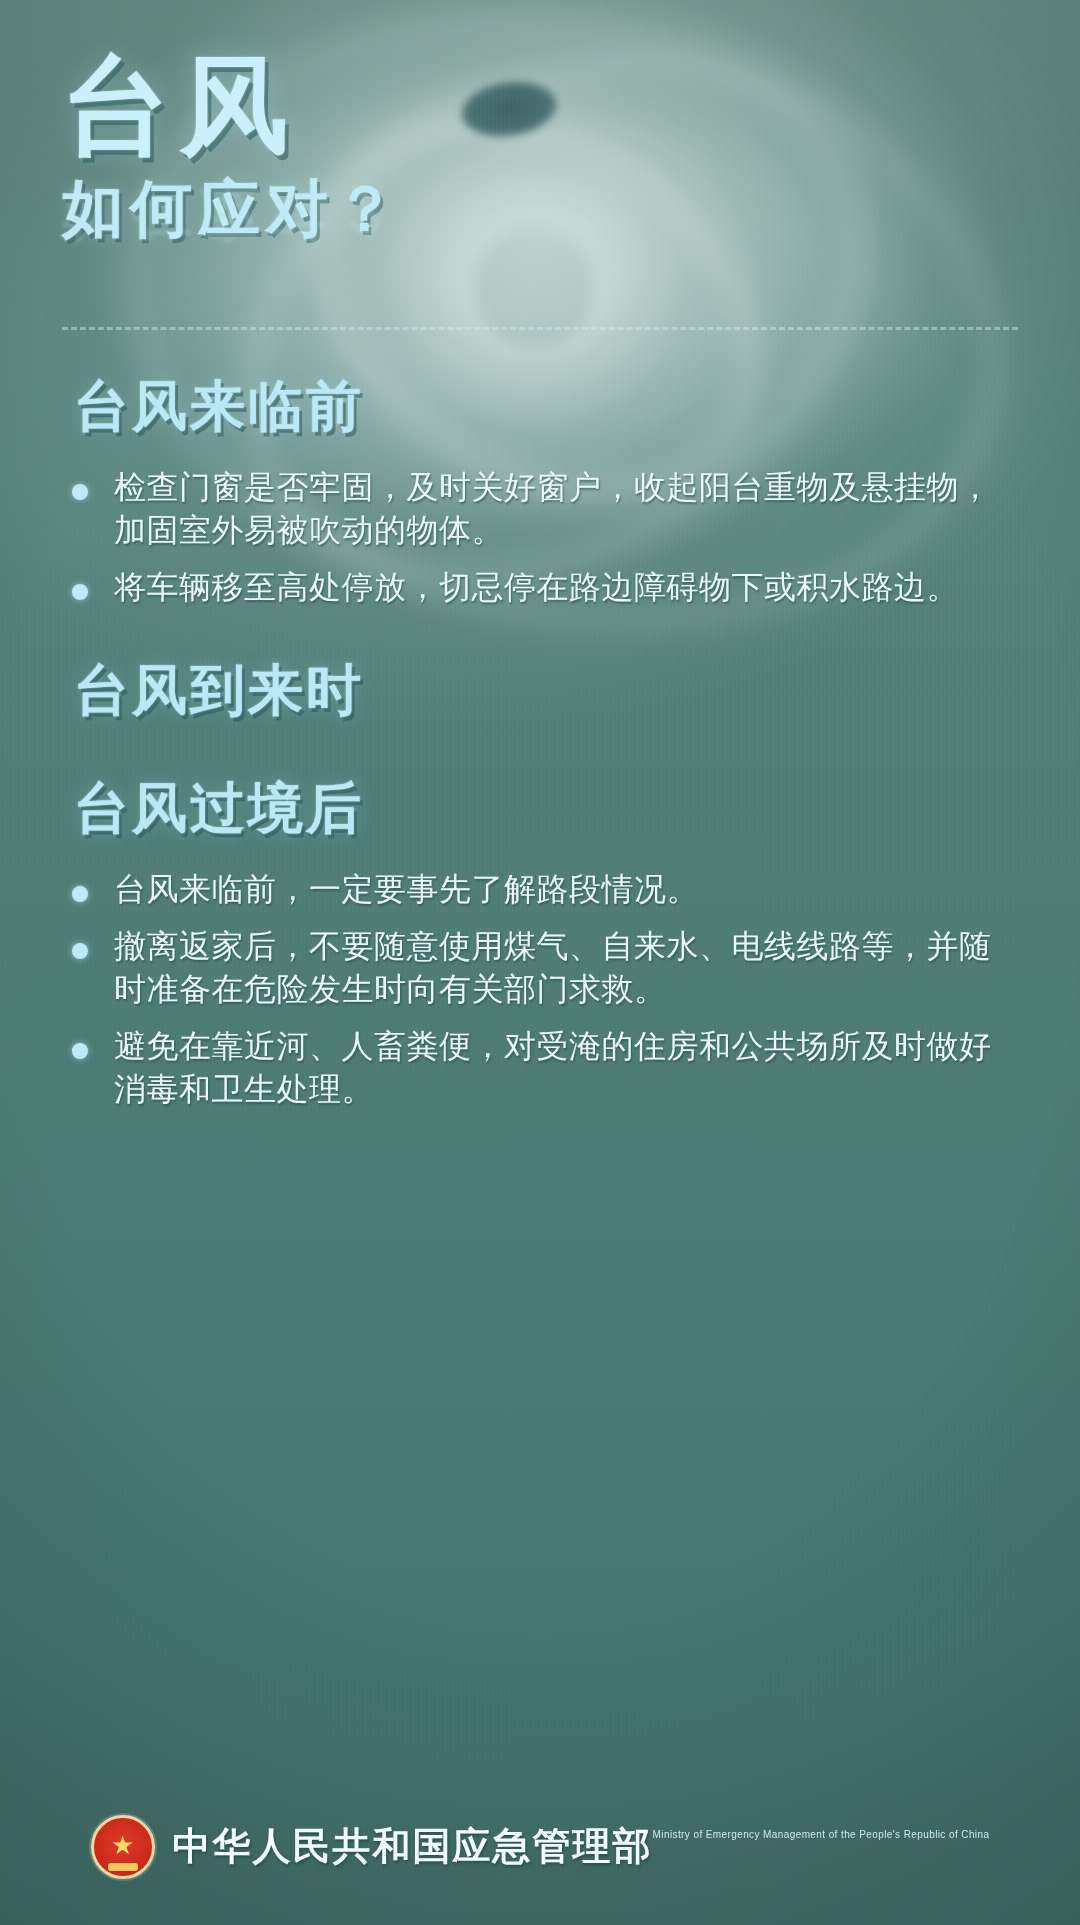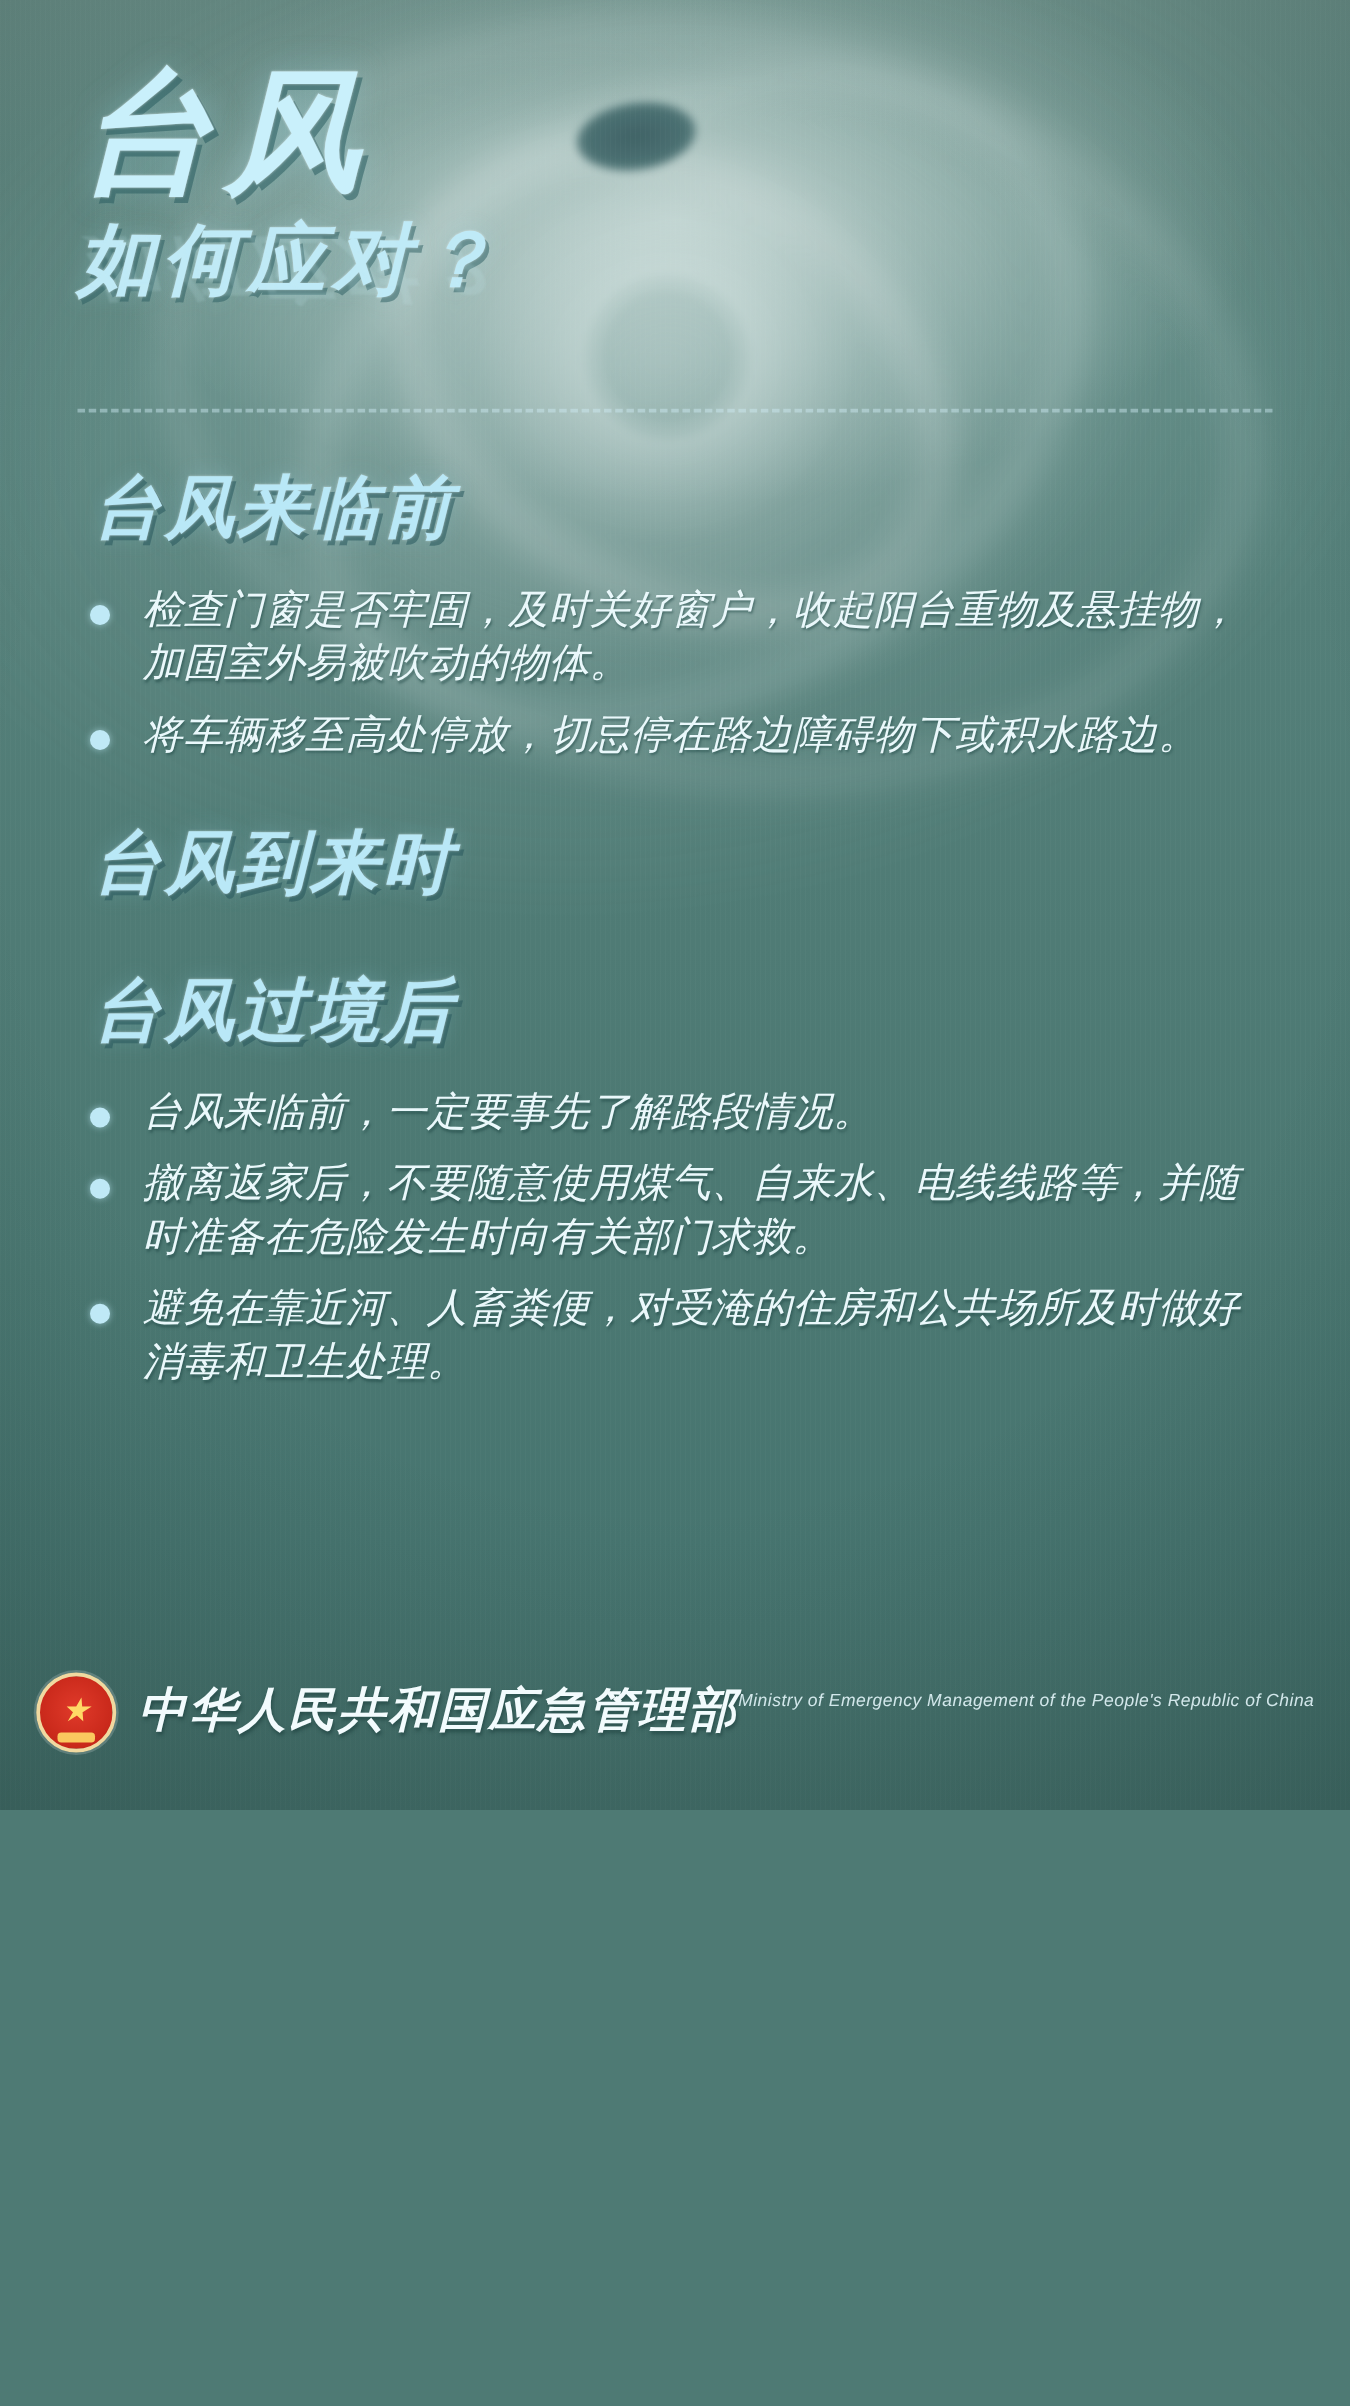--- a/index.html
+++ b/index.html
@@ -10,26 +10,25 @@
     width: 1080px;
     height: 1925px;
     font-family: "Liberation Sans", sans-serif;
     overflow: hidden;
     background: #4e7a74;
   }
 
   .poster {
     position: relative;
     width: 1080px;
-    height: 1448px;
+    height: 1925px;
     overflow: hidden;
     background:
       radial-gradient(ellipse 60% 22% at 50% 12%, rgba(225,238,236,0.55) 0%, rgba(180,205,202,0.28) 45%, rgba(90,130,126,0.0) 72%),
       linear-gradient(180deg, #6d918a 0%, #628a83 10%, #5b8680 20%, #547f79 34%, #4f7b75 52%, #4b7872 70%, #477570 85%, #446f6a 100%);
-    font-style: italic;
   }
 
   
   .swirl {
     position: absolute;
     left: 50%;
     top: -120px;
     transform: translateX(-50%) rotate(-8deg);
     width: 1200px;
     height: 900px;
@@ -221,21 +220,21 @@
   }
   .footer-cn {
     font-size: 38px;
     font-weight: bold;
     letter-spacing: 2px;
     color: #f2fbfd;
     text-shadow: 1px 2px 3px rgba(25,60,58,0.6);
   }
   .footer-en {
     margin-top: 4px;
-    font-size: 14px;
+    font-size: 10px;
     letter-spacing: 0.4px;
     color: #dff2f6;
     opacity: 0.92;
   }
 </style>
 </head>
 <body>
 
 <div class="poster">
 

